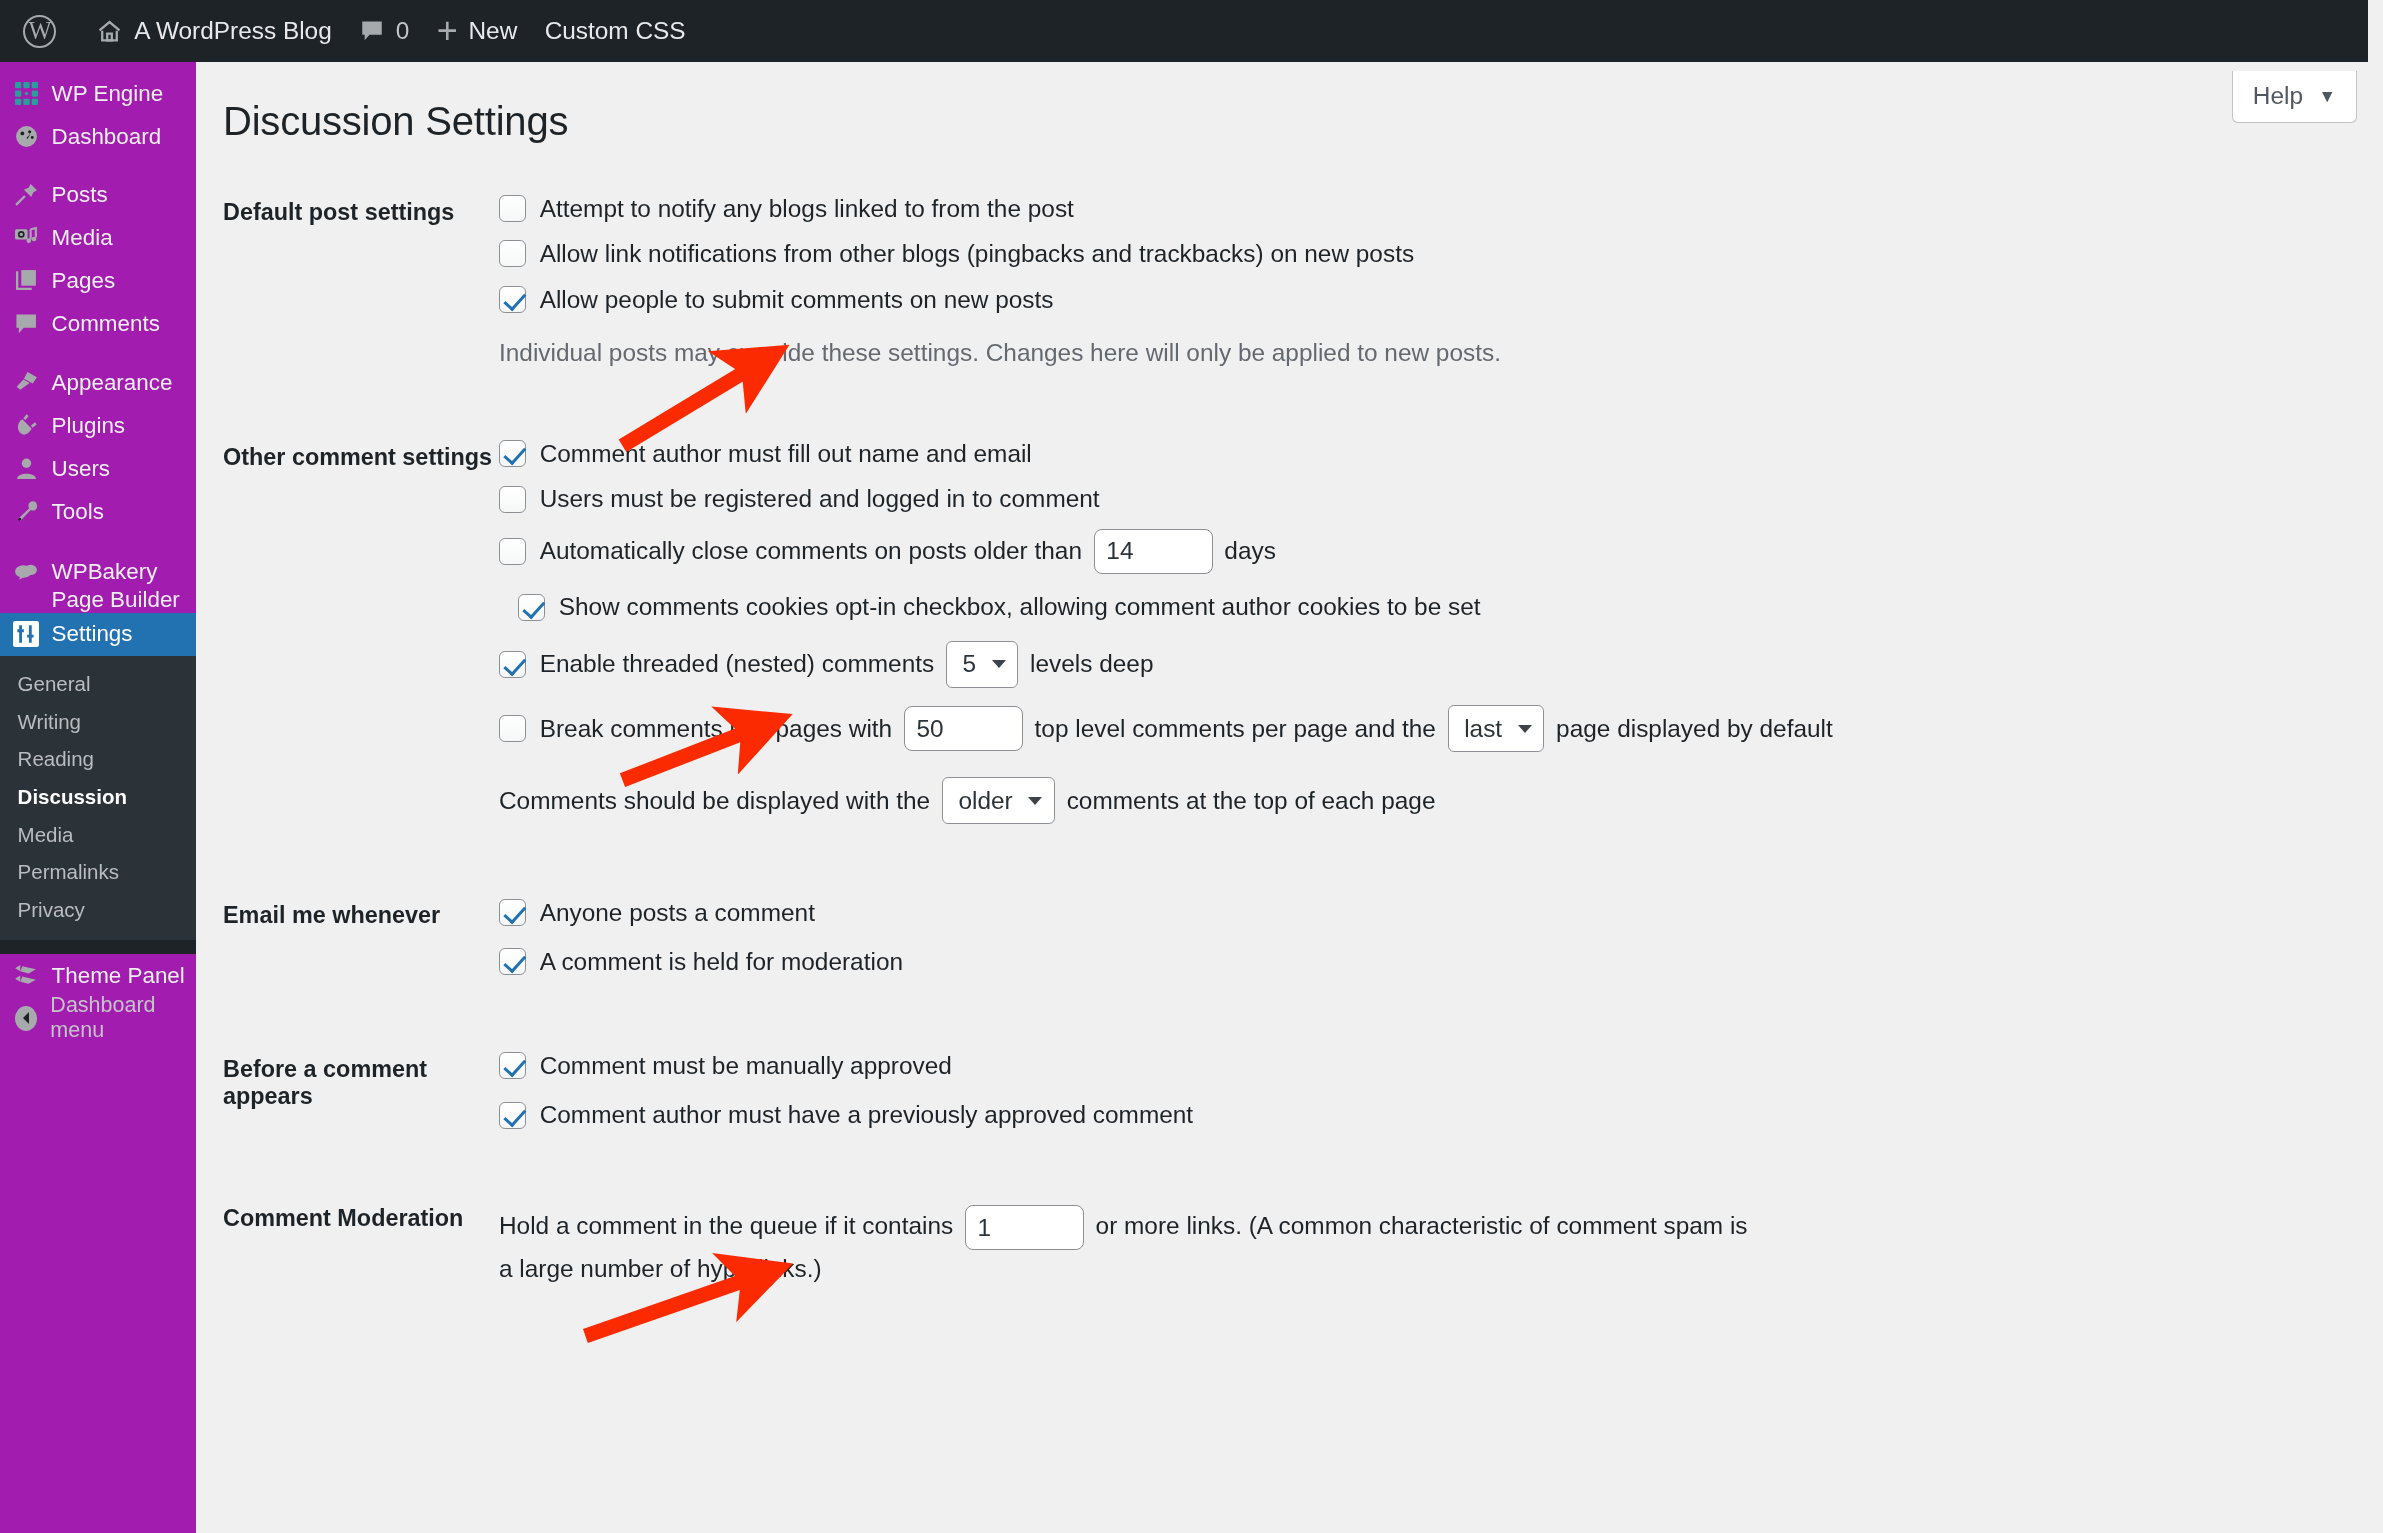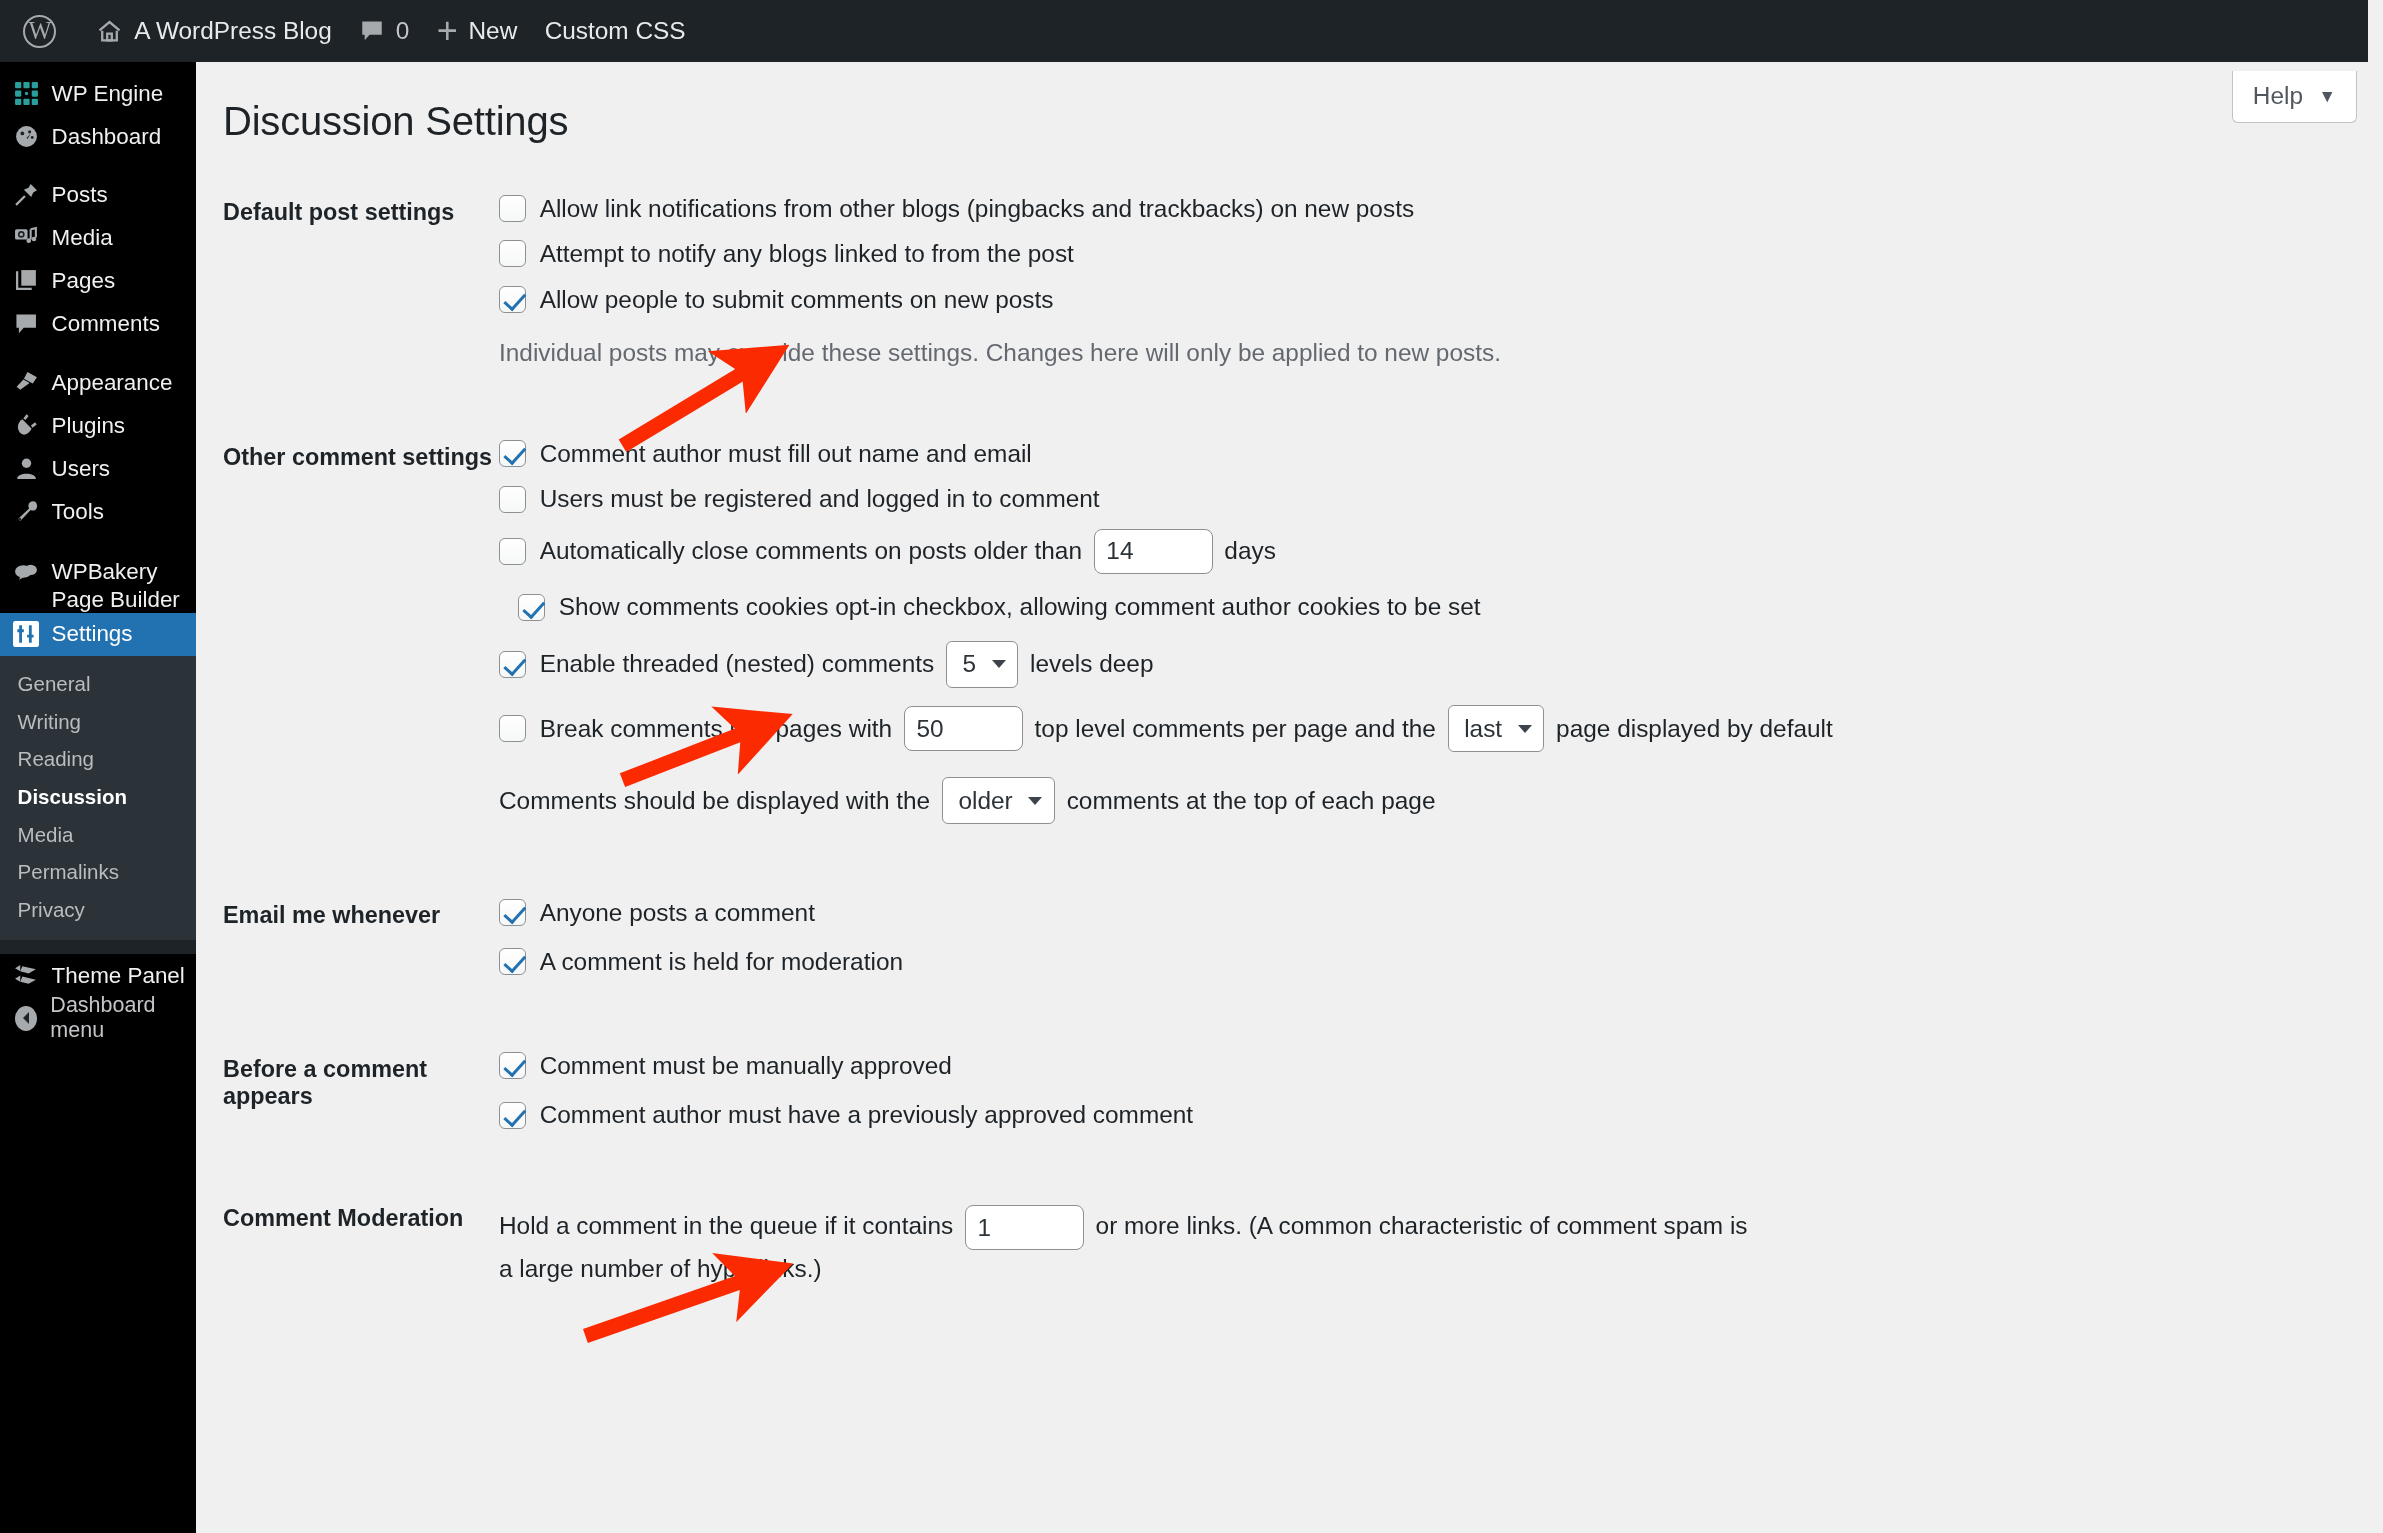--- a/index.html
+++ b/index.html
@@ -59,21 +59,21 @@
   .home-ico { width: 29px; height: 27px; }
   .bubble-ico { width: 26px; height: 24.4px; }
   .plus-ico { font-size: 36px; color:#a7aaad; font-weight:300; line-height: 0.8; }
 
   
   #sidebar {
     position: absolute;
     top: 62px; left: 0;
     width: 196px;
     height: 1471px;
-    background: #000000;
+    background: #a21caf;
     z-index: 20;
   }
   .menu-item {
     display: flex;
     align-items: center;
     height: 43px;
     padding-left: 7.8px;
     color: #f0f0f1;
     font-size: 22.4px;
     cursor: pointer;
@@ -503,25 +503,25 @@
 
   <h1 id="page-title">Discussion Settings</h1>
 
   <div class="form-table">
 
     <div class="frow">
       <div class="fhead">Default post settings</div>
       <div class="fbody">
         <div class="cbrow">
           <span class="cbx"></span>
-          <span class="cblabel">Allow link notifications from other blogs (pingbacks and trackbacks) on new posts</span>
+          <span class="cblabel">Attempt to notify any blogs linked to from the post</span>
         </div>
         <div class="cbrow">
           <span class="cbx"></span>
-          <span class="cblabel">Attempt to notify any blogs linked to from the post</span>
+          <span class="cblabel">Allow link notifications from other blogs (pingbacks and trackbacks) on new posts</span>
         </div>
         <div class="cbrow">
           <span class="cbx checked"></span>
           <span class="cblabel">Allow people to submit comments on new posts</span>
         </div>
         <div class="helptext">Individual posts may override these settings. Changes here will only be applied to new posts.</div>
       </div>
     </div>
 
     <div style="height:35px"></div>

